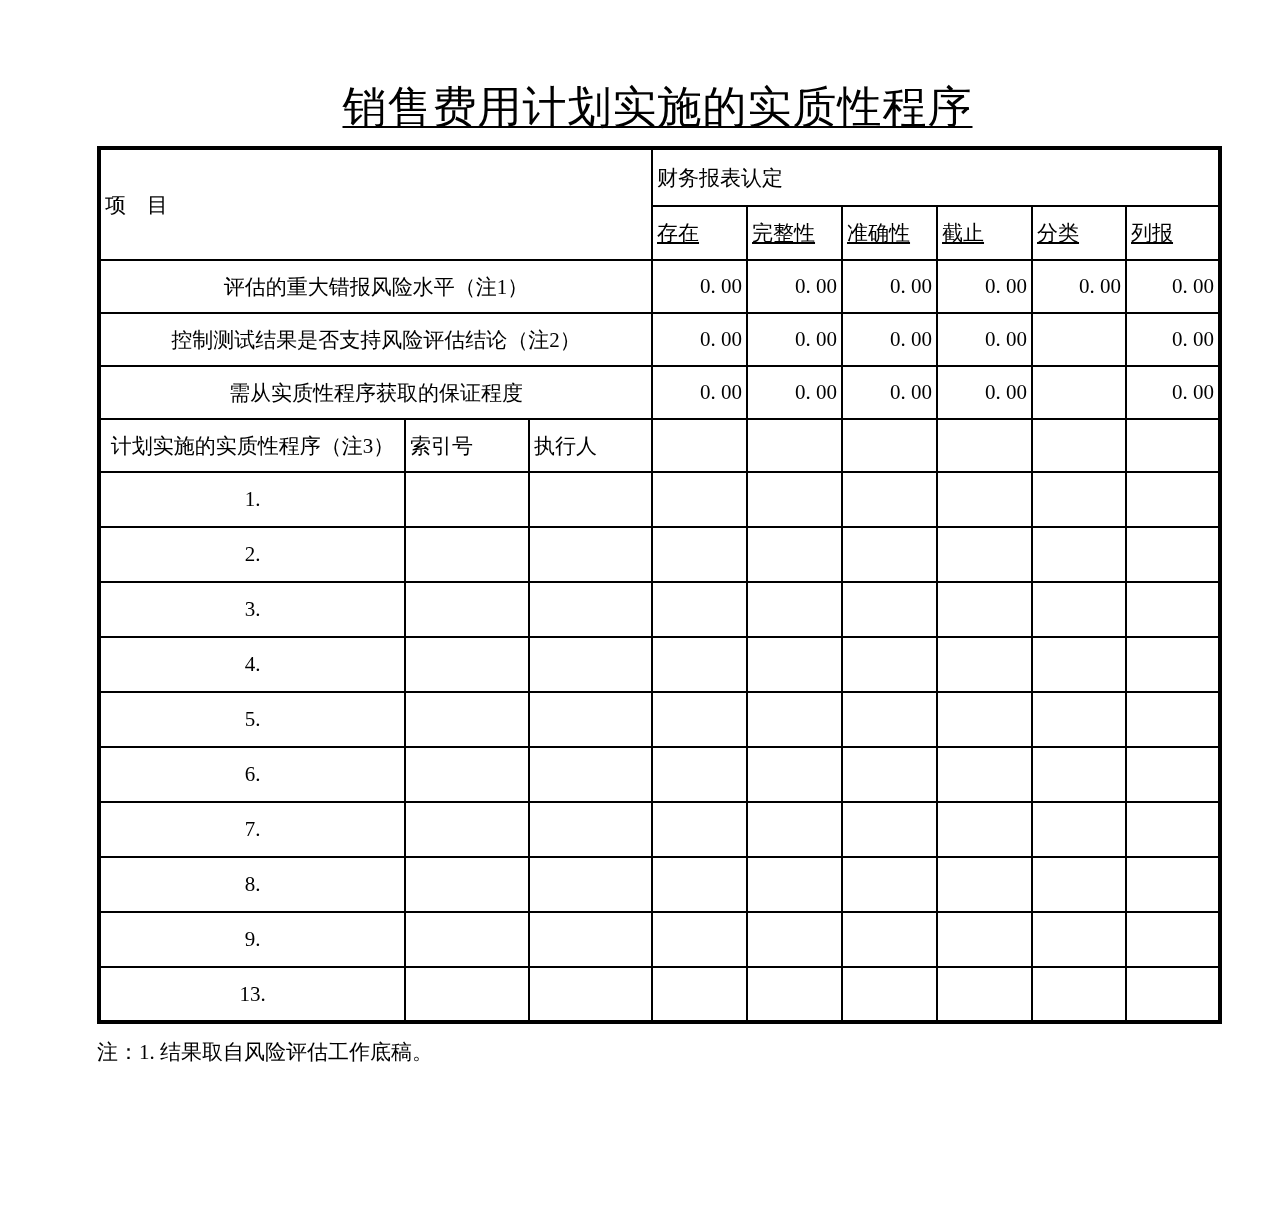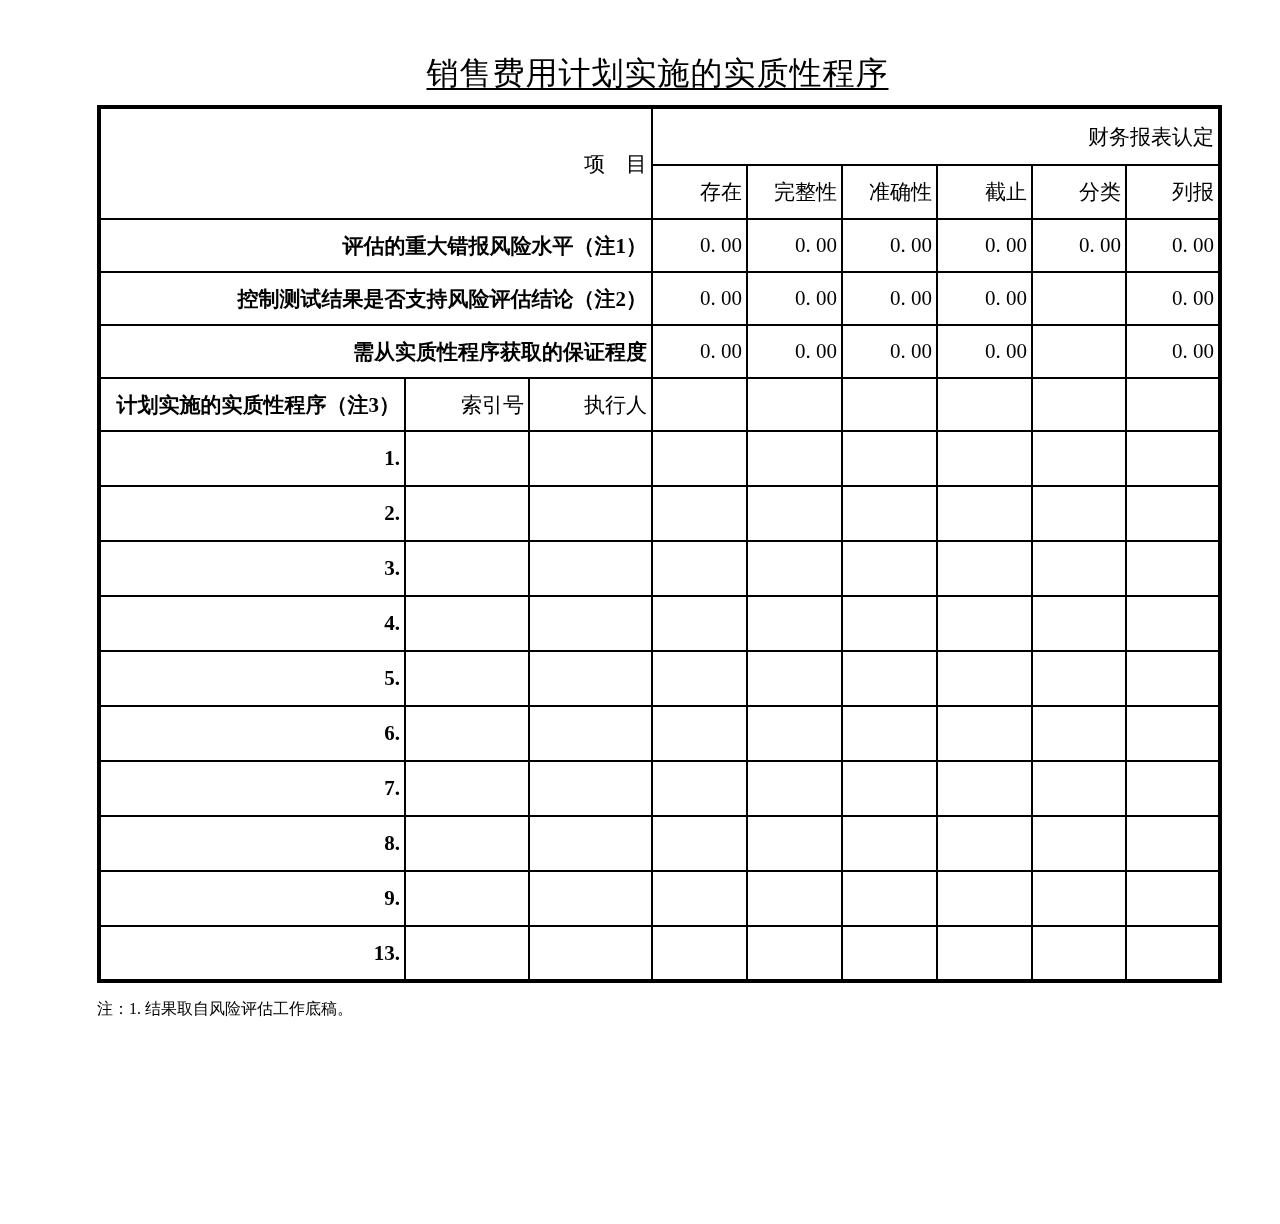--- a/index.html
+++ b/index.html
@@ -11,23 +11,23 @@
     height: 1224px;
     font-family: "Liberation Serif", "DejaVu Serif", serif;
     color: #000000;
   }
   .content {
     width: 1121px;
     margin-left: 97px;
   }
   .doc-title {
     margin: 0;
-    padding-top: 56px;
+    padding-top: 84px;
     text-align: center;
-    font-size: 32px;
+    font-size: 44px;
     font-weight: 400;
     letter-spacing: 1px;
     line-height: 1.1;
   }
   .doc-title span {
     text-decoration: underline;
     text-decoration-thickness: 2px;
     text-underline-offset: 4px;
   }
   table.main {
@@ -38,30 +38,30 @@
     border: 4px solid #000;
   }
   table.main td {
     border: 2px solid #000;
     font-size: 21px;
     padding: 0 4px;
     overflow: hidden;
     vertical-align: middle;
   }
   .h-group { height: 58px; }
-  .h-sub   { height: 54px; }
+  .h-sub   { height: 54px; text-decoration: underline; }
   .r-sum   { height: 53px; }
   .r-proc  { height: 55px; }
   .thick-top td { border-top: 3px solid #000; }
-  .c { text-align: right; }
-  .label-cell { text-align: right; padding-left: 6px; font-weight: bold; }
+  .c { text-align: left; }
+  .label-cell { text-align: center; padding-left: 6px; }
   .num-cell { text-align: right; white-space: pre; }
   .notes {
     margin-top: 16px;
-    font-size: 16px;
+    font-size: 21px;
     line-height: 1.2;
   }
   .note-line { margin: 0 0 34px 0; }
   .note-indent { padding-left: 23px; }
 </style>
 </head>
 <body>
 
 <div class="content">
 

